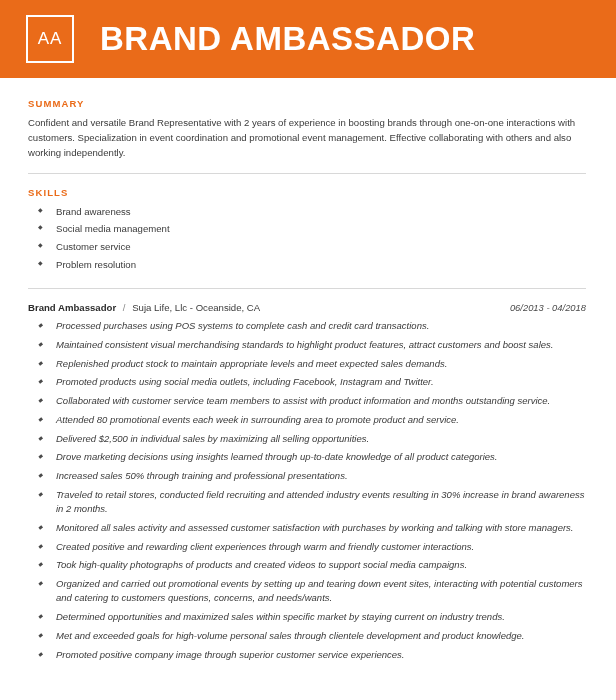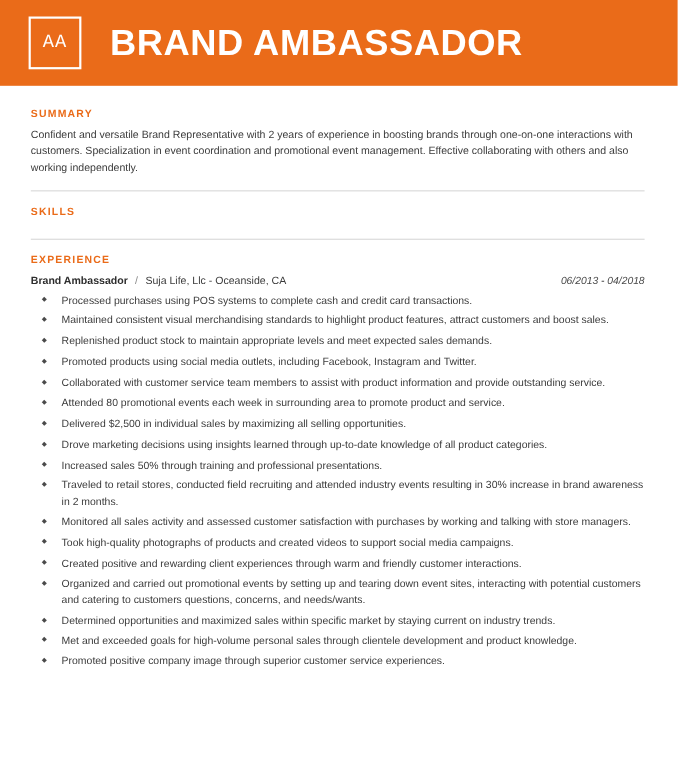--- a/index.html
+++ b/index.html
@@ -35,21 +35,20 @@
     border: 2px solid #ffffff;
     color: #ffffff;
     display: flex;
     align-items: center;
     justify-content: center;
     font-size: 17px;
     letter-spacing: 1px;
     font-weight: normal;
     box-sizing: border-box;
     flex: 0 0 auto;
-    font-family: Liberation Mono, monospace;
   }
   .header-title {
     color: #ffffff;
     font-size: 33px;
     font-weight: bold;
     letter-spacing: 0.5px;
     margin-left: 26px;
     white-space: nowrap;
   }
   
@@ -132,20 +131,21 @@
   .job-dates {
     font-size: 9.4px;
     font-style: italic;
     color: #4a4a4a;
     white-space: nowrap;
   }
   ul.duties {
     list-style: none;
     margin: 0;
     padding: 0;
+    font-style: italic;
   }
   ul.duties li {
     position: relative;
     padding-left: 28px;
     font-size: 9.5px;
     line-height: 1.5;
     color: #3b3b3b;
     margin-bottom: 4.5px;
   }
   ul.duties li::before {
@@ -173,49 +173,56 @@
     <div class="section">
       <div class="section-title">SUMMARY</div>
       <p class="summary-text">Confident and versatile Brand Representative with 2 years of experience in boosting brands through one-on-one interactions with customers. Specialization in event coordination and promotional event management. Effective collaborating with others and also working independently.</p>
     </div>
 
     <hr class="rule">
 
     <div class="section">
       <div class="section-title">SKILLS</div>
       <div class="skills-cols">
+        <div class="skills-col">
+          <ul class="bullets">
+            <li>Brand awareness</li>
+            <li>Social media management</li>
+            <li>Customer service</li>
+            <li>Problem resolution</li>
+          </ul>
+        </div>
       </div>
     </div>
 
     <hr class="rule">
 
     <div class="section">
-      <div class="section-title">EXPERIENCE</div>
       <div class="job-head">
         <div class="job-left">
           <span class="job-title">Brand Ambassador</span>
           <span class="job-sep">/</span>
           <span>Suja Life, Llc - Oceanside, CA</span>
         </div>
         <div class="job-dates">06/2013 - 04/2018</div>
       </div>
       <ul class="duties">
         <li>Processed purchases using POS systems to complete cash and credit card transactions.</li>
         <li>Maintained consistent visual merchandising standards to highlight product features, attract customers and boost sales.</li>
         <li>Replenished product stock to maintain appropriate levels and meet expected sales demands.</li>
         <li>Promoted products using social media outlets, including Facebook, Instagram and Twitter.</li>
-        <li>Collaborated with customer service team members to assist with product information and provide outstanding service.</li>
+        <li>Collaborated with customer service team members to assist with product information and months outstanding service.</li>
         <li>Attended 80 promotional events each week in surrounding area to promote product and service.</li>
         <li>Delivered $2,500 in individual sales by maximizing all selling opportunities.</li>
         <li>Drove marketing decisions using insights learned through up-to-date knowledge of all product categories.</li>
         <li>Increased sales 50% through training and professional presentations.</li>
         <li>Traveled to retail stores, conducted field recruiting and attended industry events resulting in 30% increase in brand awareness in 2 months.</li>
         <li>Monitored all sales activity and assessed customer satisfaction with purchases by working and talking with store managers.</li>
+        <li>Created positive and rewarding client experiences through warm and friendly customer interactions.</li>
         <li>Took high-quality photographs of products and created videos to support social media campaigns.</li>
-        <li>Created positive and rewarding client experiences through warm and friendly customer interactions.</li>
         <li>Organized and carried out promotional events by setting up and tearing down event sites, interacting with potential customers and catering to customers questions, concerns, and needs/wants.</li>
         <li>Determined opportunities and maximized sales within specific market by staying current on industry trends.</li>
         <li>Met and exceeded goals for high-volume personal sales through clientele development and product knowledge.</li>
         <li>Promoted positive company image through superior customer service experiences.</li>
       </ul>
     </div>
 
   </div>
 </div>
 

